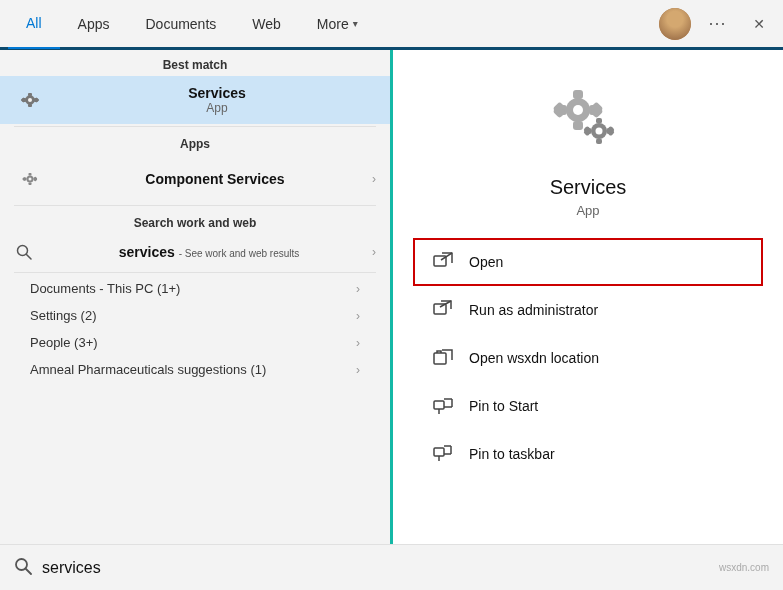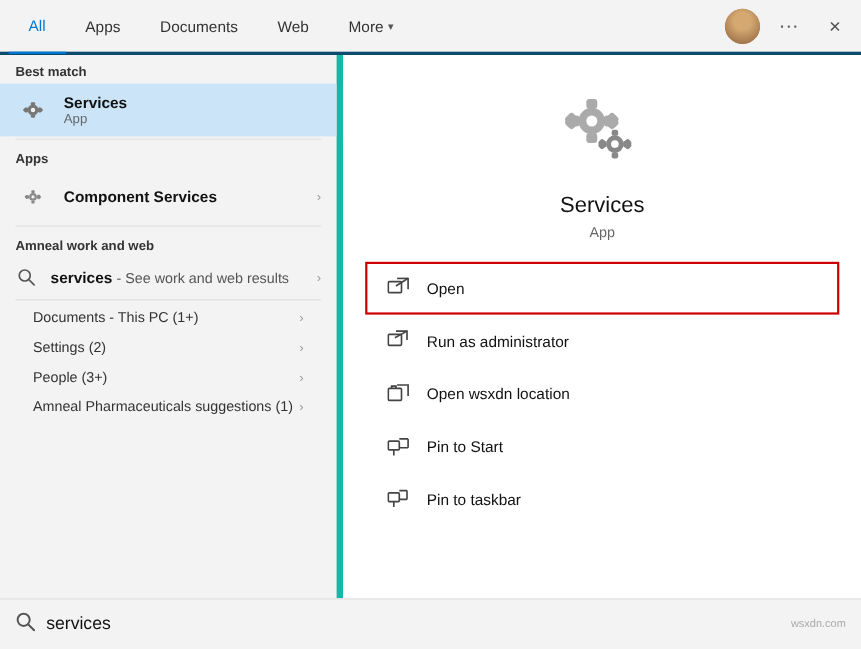--- a/index.html
+++ b/index.html
@@ -81,26 +81,27 @@
     .close-btn { color: #555; font-size: 14px; }
 
     
     .main-layout {
       display: flex;
       height: calc(590px - 50px - 46px);
     }
 
     
     .left-panel {
-      width: 312px;
+      width: 393px;
       background: #f3f3f3;
       overflow-y: auto;
       padding: 0;
       flex-shrink: 0;
-      border-right: 6px solid #14b8a6;
+      border-right: 3px solid #14b8a6;
+      text-align: center;
     }
 
     .section-header {
       font-size: 12px;
       font-weight: 600;
       color: #333;
       padding: 8px 14px 4px 14px;
     }
 
     .list-item {
@@ -157,21 +158,21 @@
       justify-content: center;
     }
     .search-row-text {
       flex: 1;
       font-size: 14px;
       color: #111;
     }
     .search-row-text span {
       color: #555;
       font-weight: normal;
-      font-size: 13px;
+      font-size: 10px;
     }
     .search-row-arrow {
       color: #999;
       font-size: 12px;
     }
 
     .category-link {
       display: flex;
       align-items: center;
       padding: 6px 30px;
@@ -370,21 +371,21 @@
           </g>
         </svg>
       </div>
       <div class="list-item-text">
         <div class="list-item-title">Component Services</div>
       </div>
       <div class="list-item-arrow">›</div>
     </div>
 
     <div class="divider"></div>
-    <div class="section-header">Amneal work and web</div>
+    <div class="section-header">Search work and web</div>
 
     <div class="search-row">
       <div class="search-icon-sm">
         <svg width="16" height="16" viewBox="0 0 16 16" fill="none">
           <circle cx="6.5" cy="6.5" r="5" stroke="#555" stroke-width="1.5"></circle>
           <line x1="10.5" y1="10.5" x2="15" y2="15" stroke="#555" stroke-width="1.5" stroke-linecap="round"></line>
         </svg>
       </div>
       <div class="search-row-text">
         <strong>services</strong>

